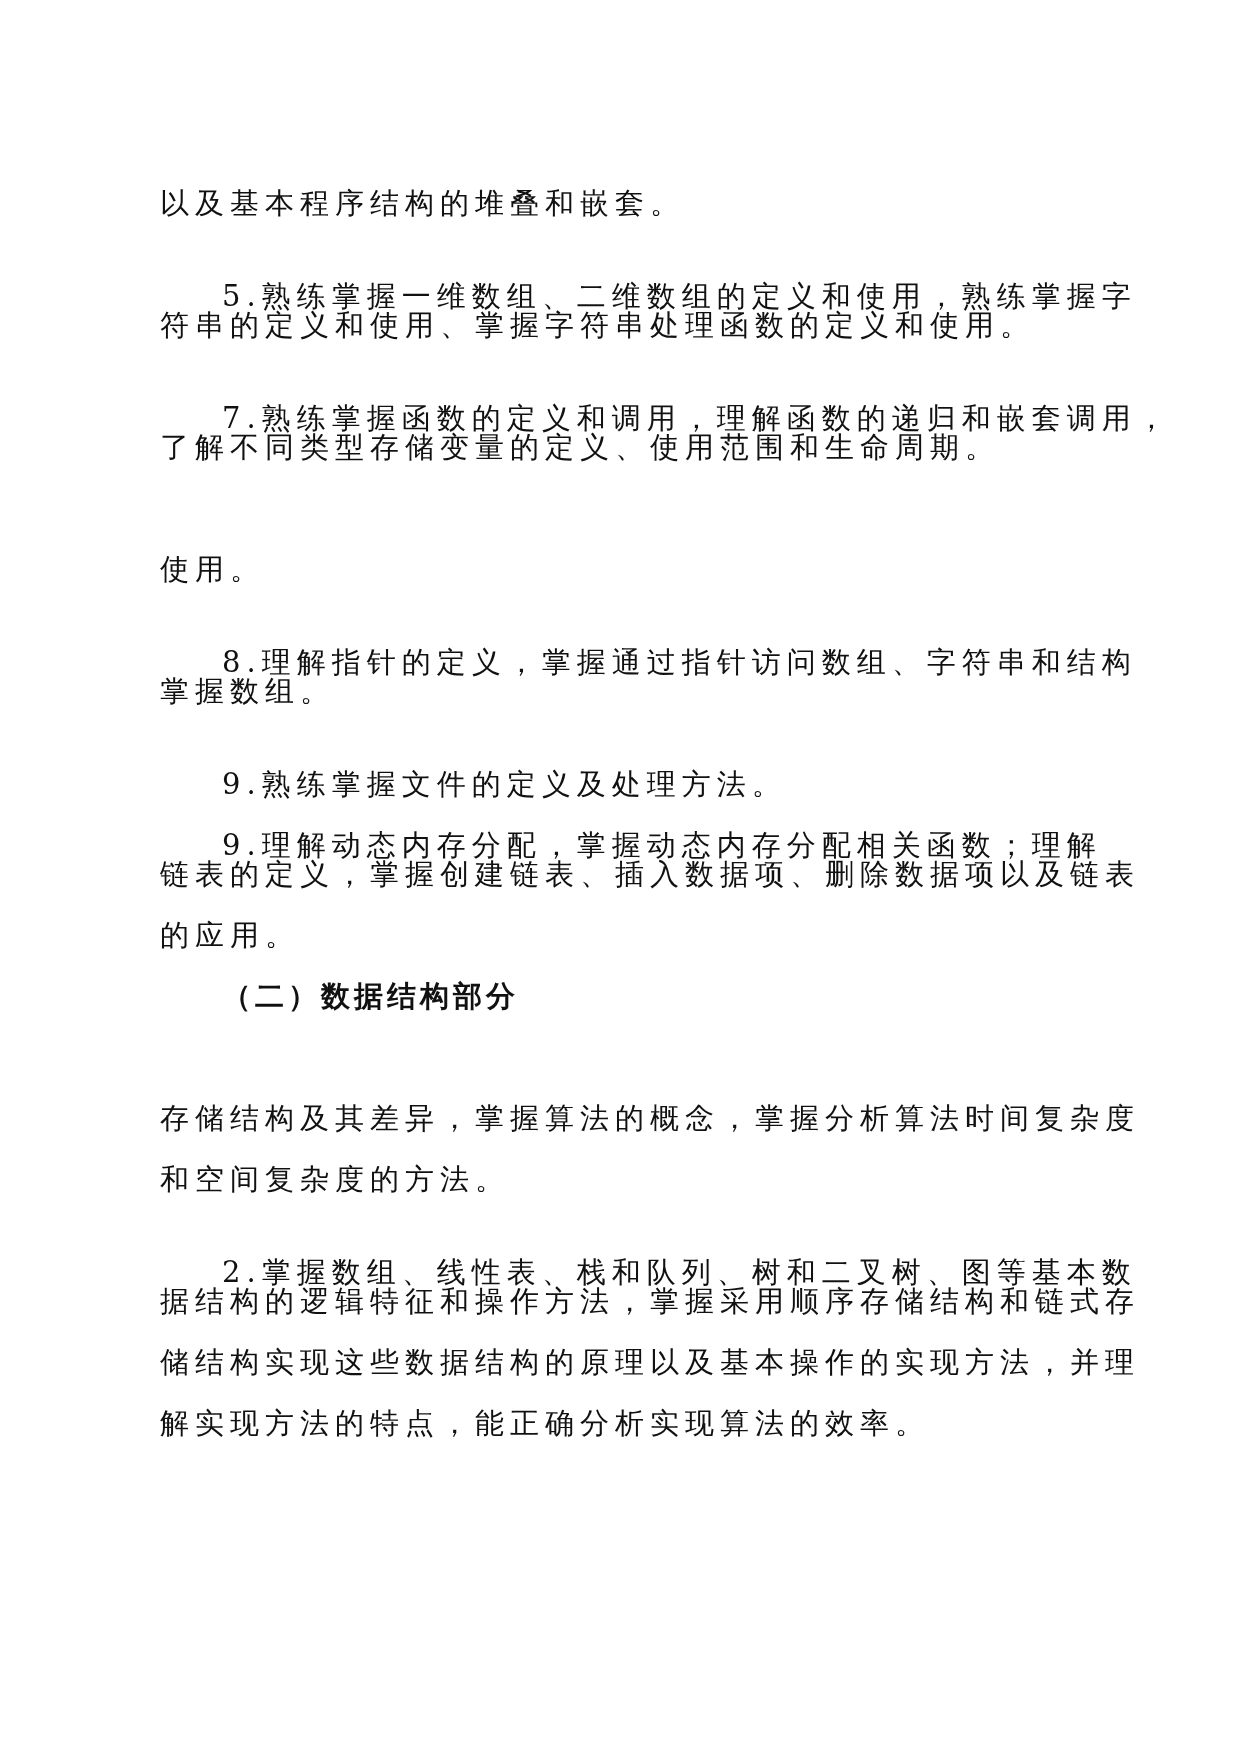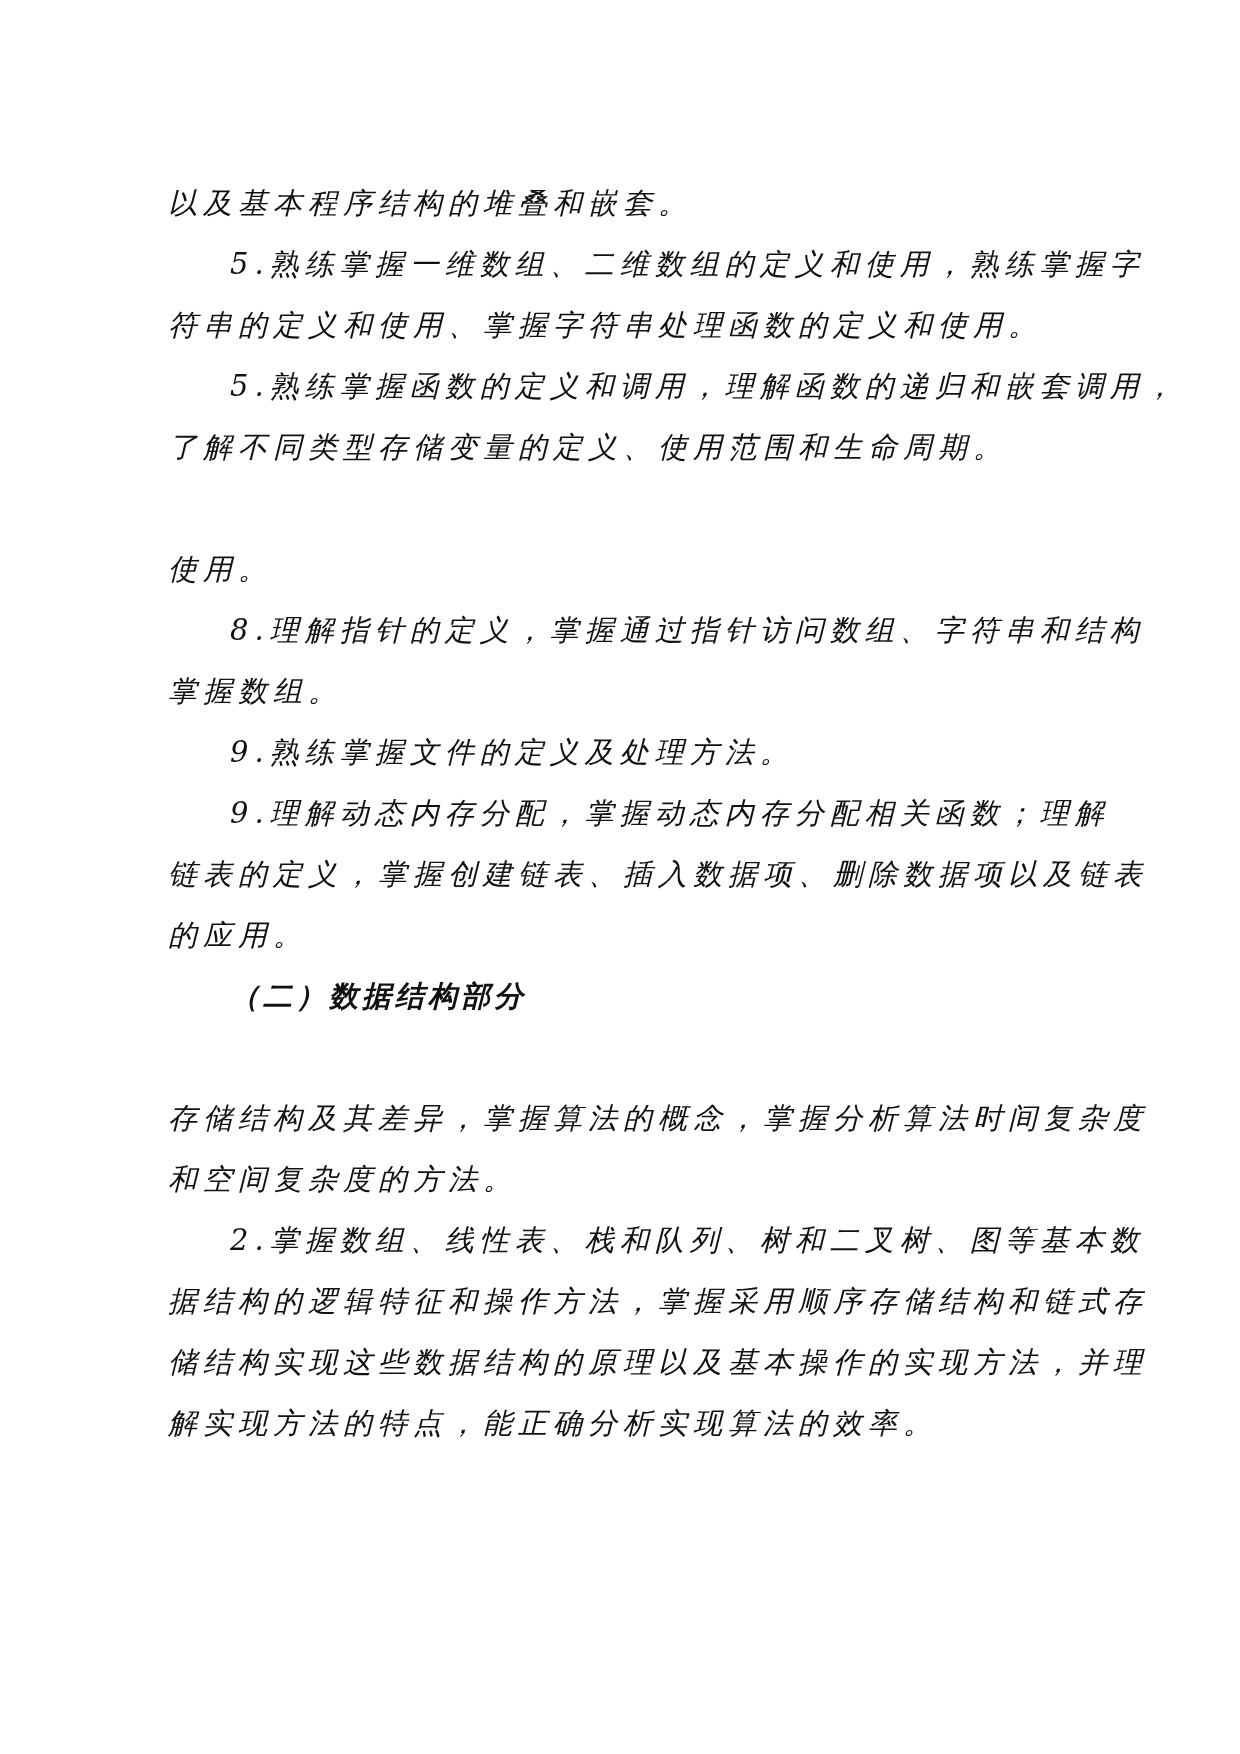--- a/index.html
+++ b/index.html
@@ -1,31 +1,31 @@
 <!DOCTYPE html>
 <html><head>
 <meta charset="utf-8">
 <style>
   html, body { margin: 0; padding: 0; background: #ffffff; }
   body { width: 1240px; height: 1754px; position: relative; overflow: hidden;
          font-family: "DejaVu Serif", "Liberation Serif", serif; color: #111; }
-  .page { position: absolute; left: 8px; top: 0; width: 1224px; height: 1754px; font-style: italic; }
+  .page { position: absolute; left: 0; top: 0; width: 1224px; height: 1754px; }
   .line { position: absolute; left: 160px; font-size: 29px; letter-spacing: 6px;
           white-space: nowrap; line-height: 40px; }
-  .indent { left: 222px; }
+  .indent { left: 222px; margin-top: 32px; }
   .heading { left: 222px; font-weight: bold; font-family: "DejaVu Sans", "Liberation Sans", sans-serif; letter-spacing: 4px; }
 </style>
 </head>
 <body>
 
 <div class="page">
   <div class="line" style="top:183px">以及基本程序结构的堆叠和嵌套。</div>
   <div class="line indent" style="top:244px">5.熟练掌握一维数组、二维数组的定义和使用，熟练掌握字</div>
   <div class="line" style="top:305px">符串的定义和使用、掌握字符串处理函数的定义和使用。</div>
-  <div class="line indent" style="top:366px">5.熟练掌握函数的定义和调用，理解函数的递归和嵌套调用，</div>
+  <div class="line indent" style="top:366px">7.熟练掌握函数的定义和调用，理解函数的递归和嵌套调用，</div>
   <div class="line" style="top:427px">了解不同类型存储变量的定义、使用范围和生命周期。</div>
   <div class="line" style="top:549px">使用。</div>
   <div class="line indent" style="top:610px">8.理解指针的定义，掌握通过指针访问数组、字符串和结构</div>
   <div class="line" style="top:671px">掌握数组。</div>
   <div class="line indent" style="top:732px">9.熟练掌握文件的定义及处理方法。</div>
   <div class="line indent" style="top:793px">9.理解动态内存分配，掌握动态内存分配相关函数；理解</div>
   <div class="line" style="top:854px">链表的定义，掌握创建链表、插入数据项、删除数据项以及链表</div>
   <div class="line" style="top:915px">的应用。</div>
   <div class="line heading" style="top:976px">（二）数据结构部分</div>
   <div class="line" style="top:1159px">和空间复杂度的方法。</div>

